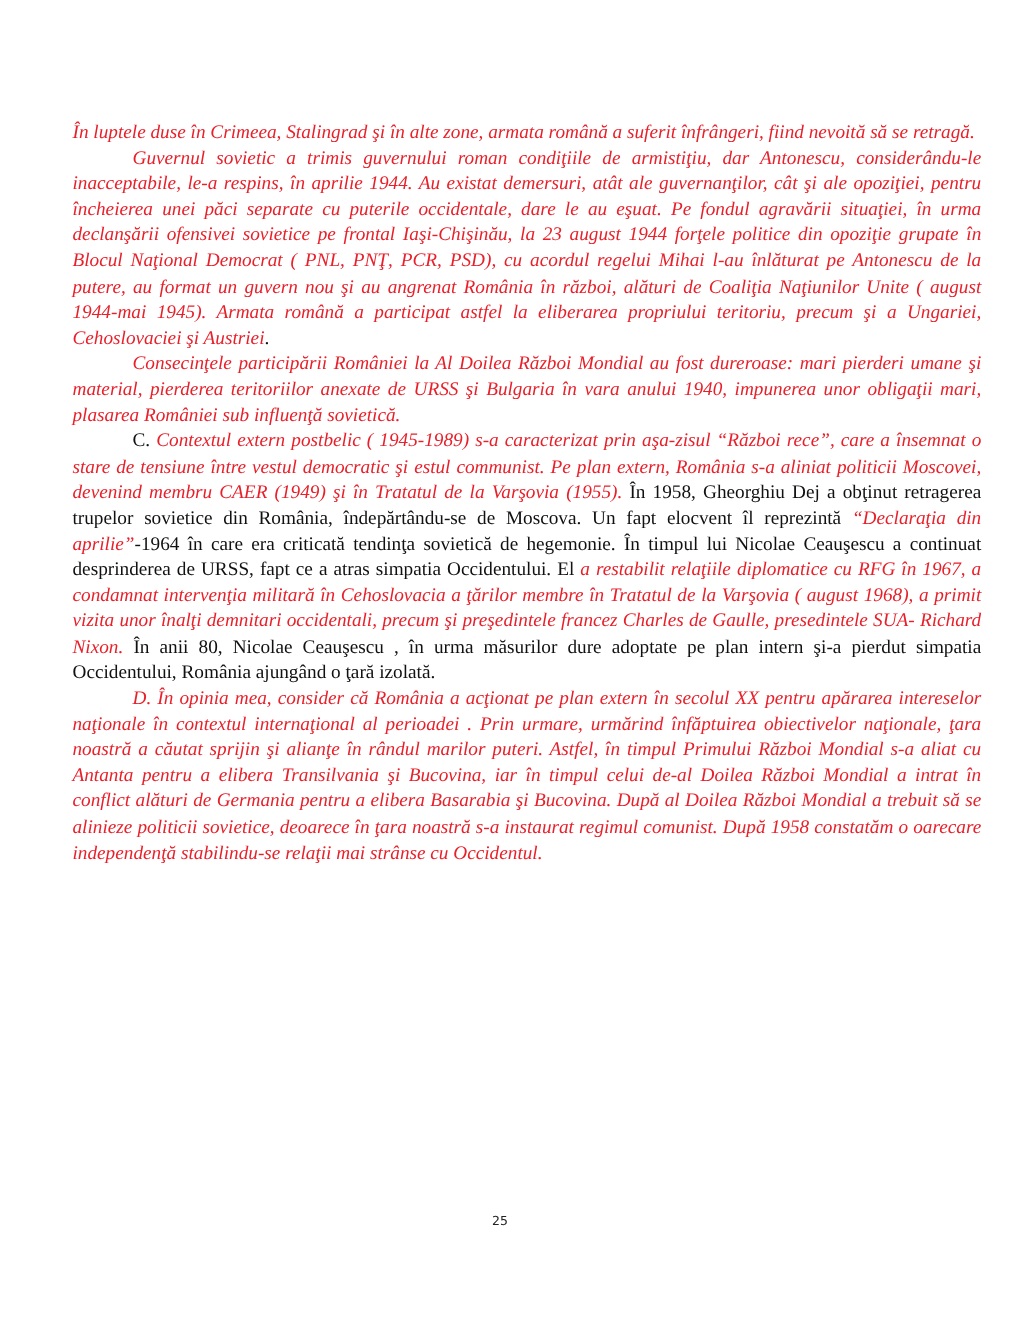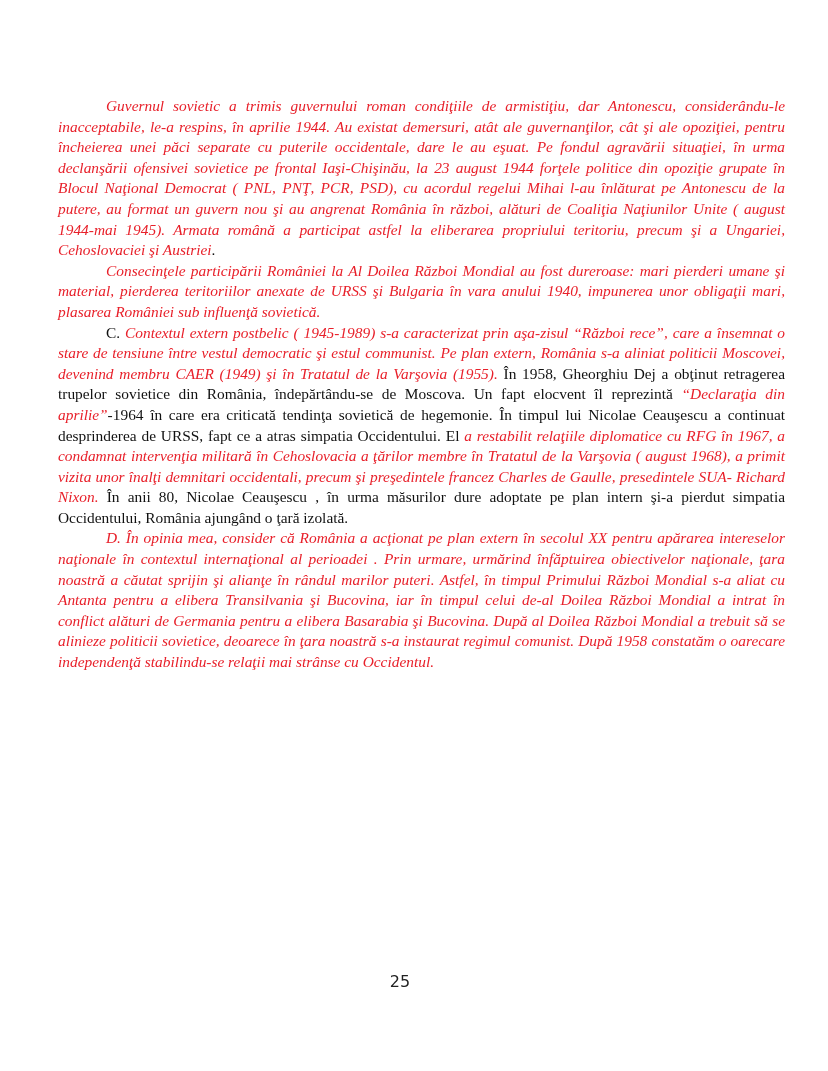--- a/index.html
+++ b/index.html
@@ -12,28 +12,31 @@
     color:#111111;
     text-align: justify;
     margin:0;
   }
   .p { margin:0; text-align:justify; }
   .indent { text-indent: 48px; }
   .red { color:#e8202a; font-style: italic; }
   .blk { color:#111111; font-style: normal; }
   .pagenum {
     position:absolute; left:0; width:800px; top:972px; text-align:center;
-    font-family: "DejaVu Sans", sans-serif; font-size:16px; color:#222;
+    font-family: "DejaVu Sans", sans-serif; font-size:10px; color:#222;
   }
 </style>
 </head>
 <body>
 
 <div class="page">
   <div class="text">
+    <p class="p">
+      <span class="red">În luptele duse în Crimeea, Stalingrad şi în alte zone, armata română a suferit înfrângeri, fiind nevoită să se retragă.</span>
+    </p>
     <p class="p indent">
       <span class="red">Guvernul sovietic a trimis guvernului roman condiţiile de armistiţiu, dar Antonescu, considerându-le inacceptabile, le-a respins, în aprilie 1944. Au existat demersuri, atât ale guvernanţilor, cât şi ale opoziţiei, pentru încheierea unei păci separate cu puterile occidentale, dare le au eşuat. Pe fondul agravării situaţiei, în urma declanşării ofensivei sovietice pe frontal Iaşi-Chişinău, la 23 august 1944 forţele politice din opoziţie grupate în Blocul Naţional Democrat ( PNL, PNŢ, PCR, PSD), cu acordul regelui Mihai l-au înlăturat pe Antonescu de la putere, au format un guvern nou şi au angrenat România în război, alături de Coaliţia Naţiunilor Unite ( august 1944-mai 1945). Armata română a participat astfel la eliberarea propriului teritoriu, precum şi a Ungariei, Cehoslovaciei şi Austriei</span><span class="blk">.</span>
     </p>
     <p class="p indent">
       <span class="red">Consecinţele participării României la Al Doilea Război Mondial au fost dureroase: mari pierderi umane şi material, pierderea teritoriilor anexate de URSS şi Bulgaria în vara anului 1940, impunerea unor obligaţii mari, plasarea României sub influenţă sovietică.</span>
     </p>
     <p class="p indent">
       <span class="blk">C. </span><span class="red">Contextul extern postbelic ( 1945-1989) s-a caracterizat prin aşa-zisul “Război rece”, care a însemnat o stare de tensiune între vestul democratic şi estul communist. Pe plan extern, România s-a aliniat politicii Moscovei, devenind membru CAER (1949) şi în Tratatul de la Varşovia (1955).</span><span class="blk"> În 1958, Gheorghiu Dej a obţinut retragerea trupelor sovietice din România, îndepărtându-se de Moscova. Un fapt elocvent îl reprezintă </span><span class="red">“Declaraţia din aprilie”</span><span class="blk">-1964 în care era criticată tendinţa sovietică de hegemonie. În timpul lui Nicolae Ceauşescu a continuat desprinderea de URSS, fapt ce a atras simpatia Occidentului. El </span><span class="red">a restabilit relaţiile diplomatice cu RFG în 1967, a condamnat intervenţia militară în Cehoslovacia a ţărilor membre în Tratatul de la Varşovia ( august 1968), a primit vizita unor înalţi demnitari occidentali, precum şi preşedintele francez Charles de Gaulle, presedintele SUA- Richard Nixon.</span><span class="blk"> În anii 80, Nicolae Ceauşescu , în urma măsurilor dure adoptate pe plan intern şi-a pierdut simpatia Occidentului, România ajungând o ţară izolată.</span>
     </p>
     <p class="p indent">

